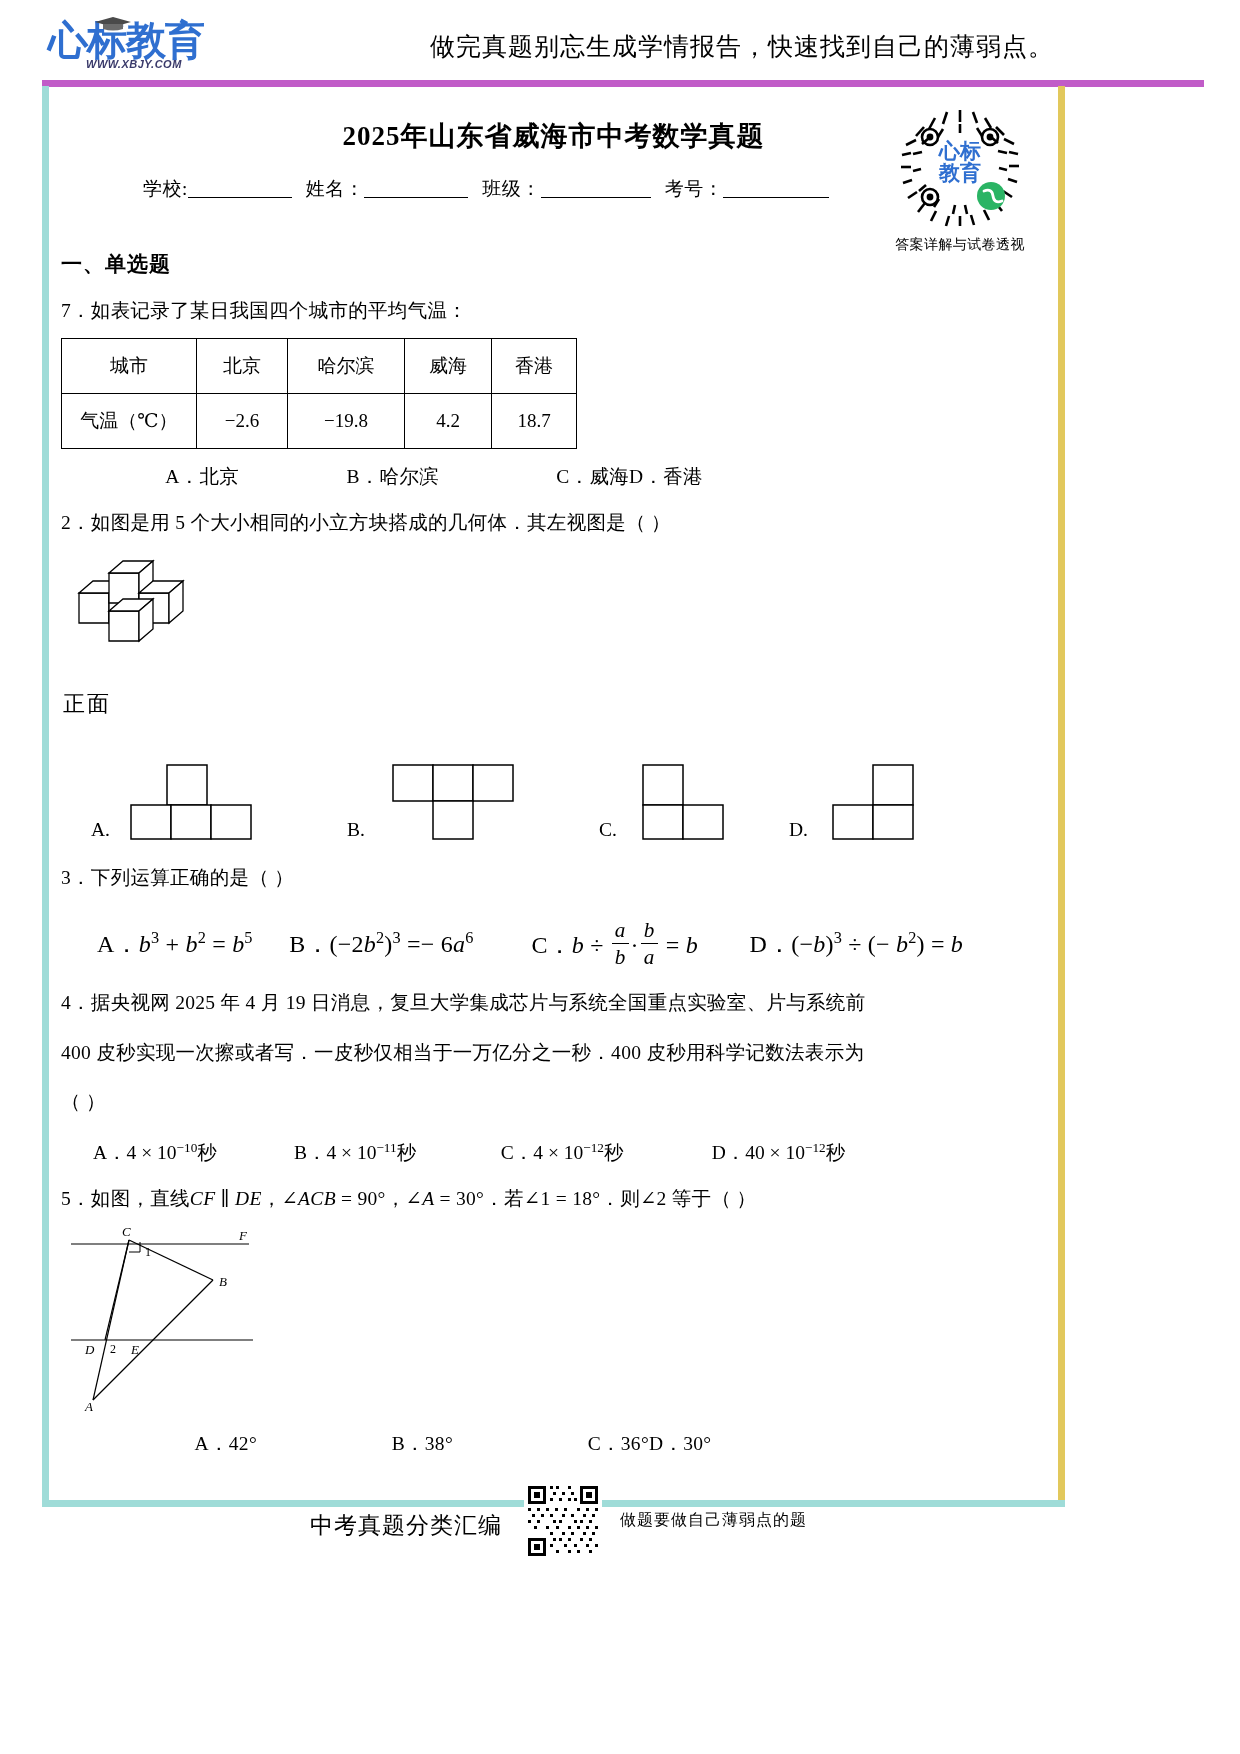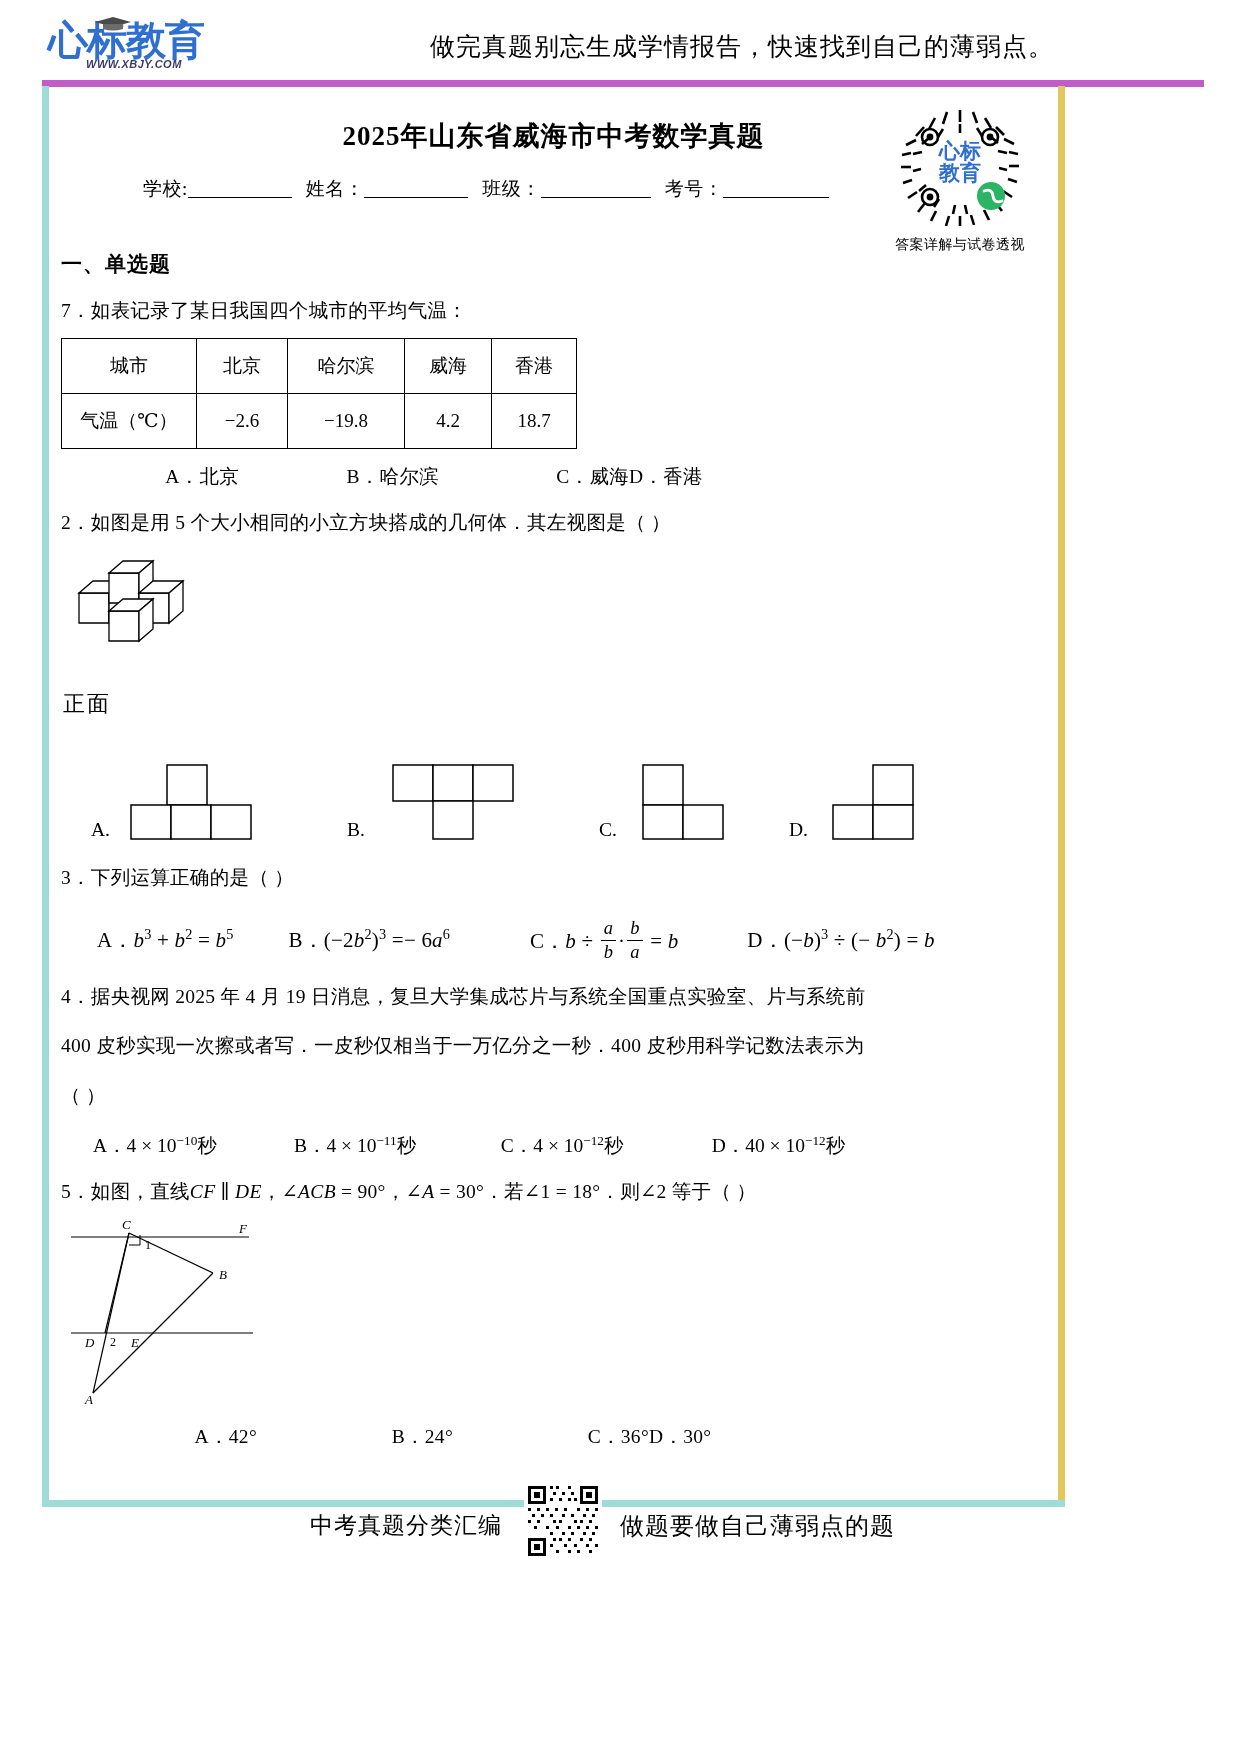--- a/index.html
+++ b/index.html
@@ -118,37 +118,37 @@
   
   .math{font-family:"Liberation Serif","DejaVu Serif",serif;font-style:italic;}
   sup.e{font-size:.68em;vertical-align:super;font-style:normal;}
   .frac{
     display:inline-block;vertical-align:-0.55em;text-align:center;
     font-size:.88em;margin:0 2px;
   }
   .frac .num{display:block;border-bottom:1.3px solid #000;padding:0 3px;line-height:1.25;}
   .frac .den{display:block;padding:0 3px;line-height:1.25;}
   .opt3{
-    font-size:21px;margin:22px 0 0 48px;letter-spacing:.2px;
+    font-size:24px;margin:22px 0 0 48px;letter-spacing:.2px;
   }
   .opt3 .seg{display:inline-block;vertical-align:middle;}
   .opt4{
     font-size:19.5px;margin:20px 0 0 44px;
   }
   
   .geofig{margin:6px 0 0 14px;}
   
   .footer{
     position:absolute;left:0;top:1492px;width:1240px;height:60px;
   }
   .foot-left{
     position:absolute;left:310px;top:18px;font-size:23px;letter-spacing:1px;
   }
   .foot-right{
-    position:absolute;left:620px;top:18px;font-size:24px;letter-spacing:1px;
+    position:absolute;left:620px;top:18px;font-size:16px;letter-spacing:1px;
   }
   .foot-qr{
     position:absolute;left:524px;top:-10px;width:78px;height:78px;
   }
 </style>
 </head>
 <body>
 
 <div class="topbar">
   <div class="logo">
@@ -407,21 +407,21 @@
         <text x="22" y="189">A</text>
       </g>
       <g font-family="Liberation Serif, serif" font-size="12" fill="#000">
         <text x="82" y="34">1</text>
         <text x="47" y="131">2</text>
       </g>
     </svg>
   </div>
 
   <div class="opts">
-    <span class="op" style="width:168px">A．42°</span><span class="op" style="width:196px">B．24°</span><span class="op" style="width:196px">C．36°</span><span class="op">D．30°</span>
+    <span class="op" style="width:168px">A．42°</span><span class="op" style="width:196px">B．38°</span><span class="op" style="width:196px">C．36°</span><span class="op">D．30°</span>
   </div>
 
 </div>
 
 <div class="footer">
   <div class="foot-left">中考真题分类汇编</div>
   <div class="foot-qr">
     <svg width="78" height="78" viewBox="0 0 78 78">
       <rect x="0" y="0" width="78" height="78" fill="#fff"></rect>
       <g fill="#000">

